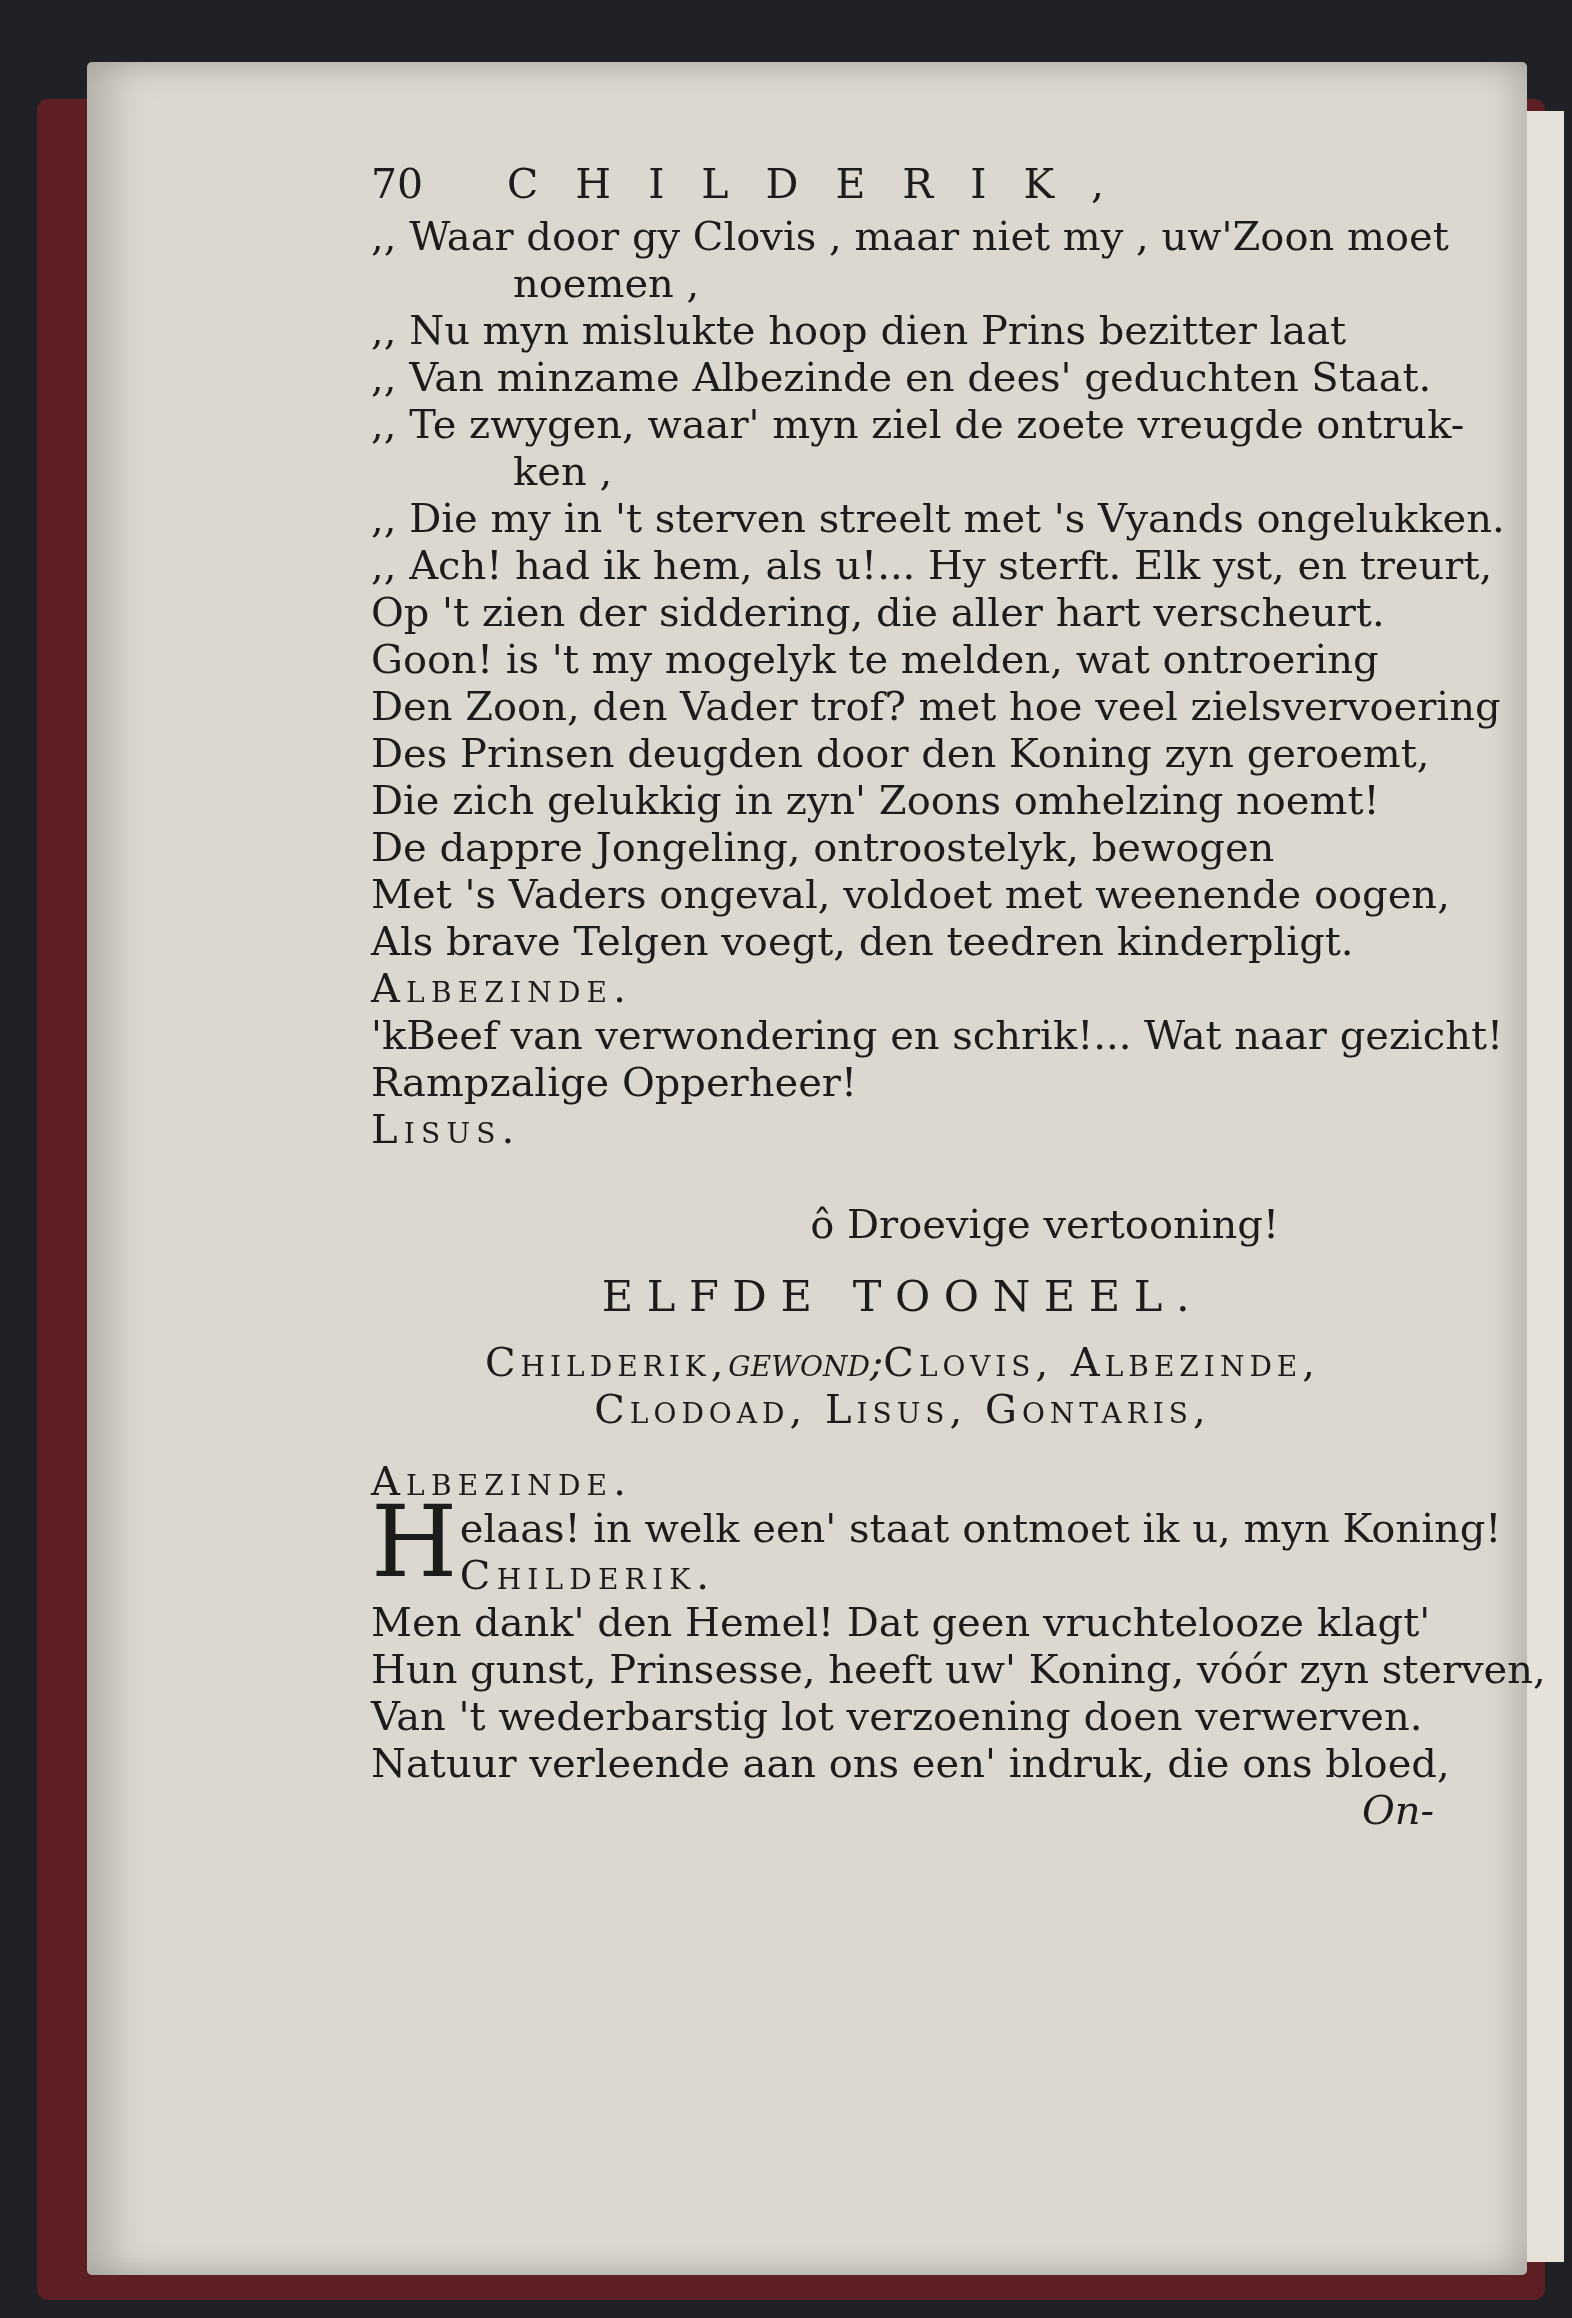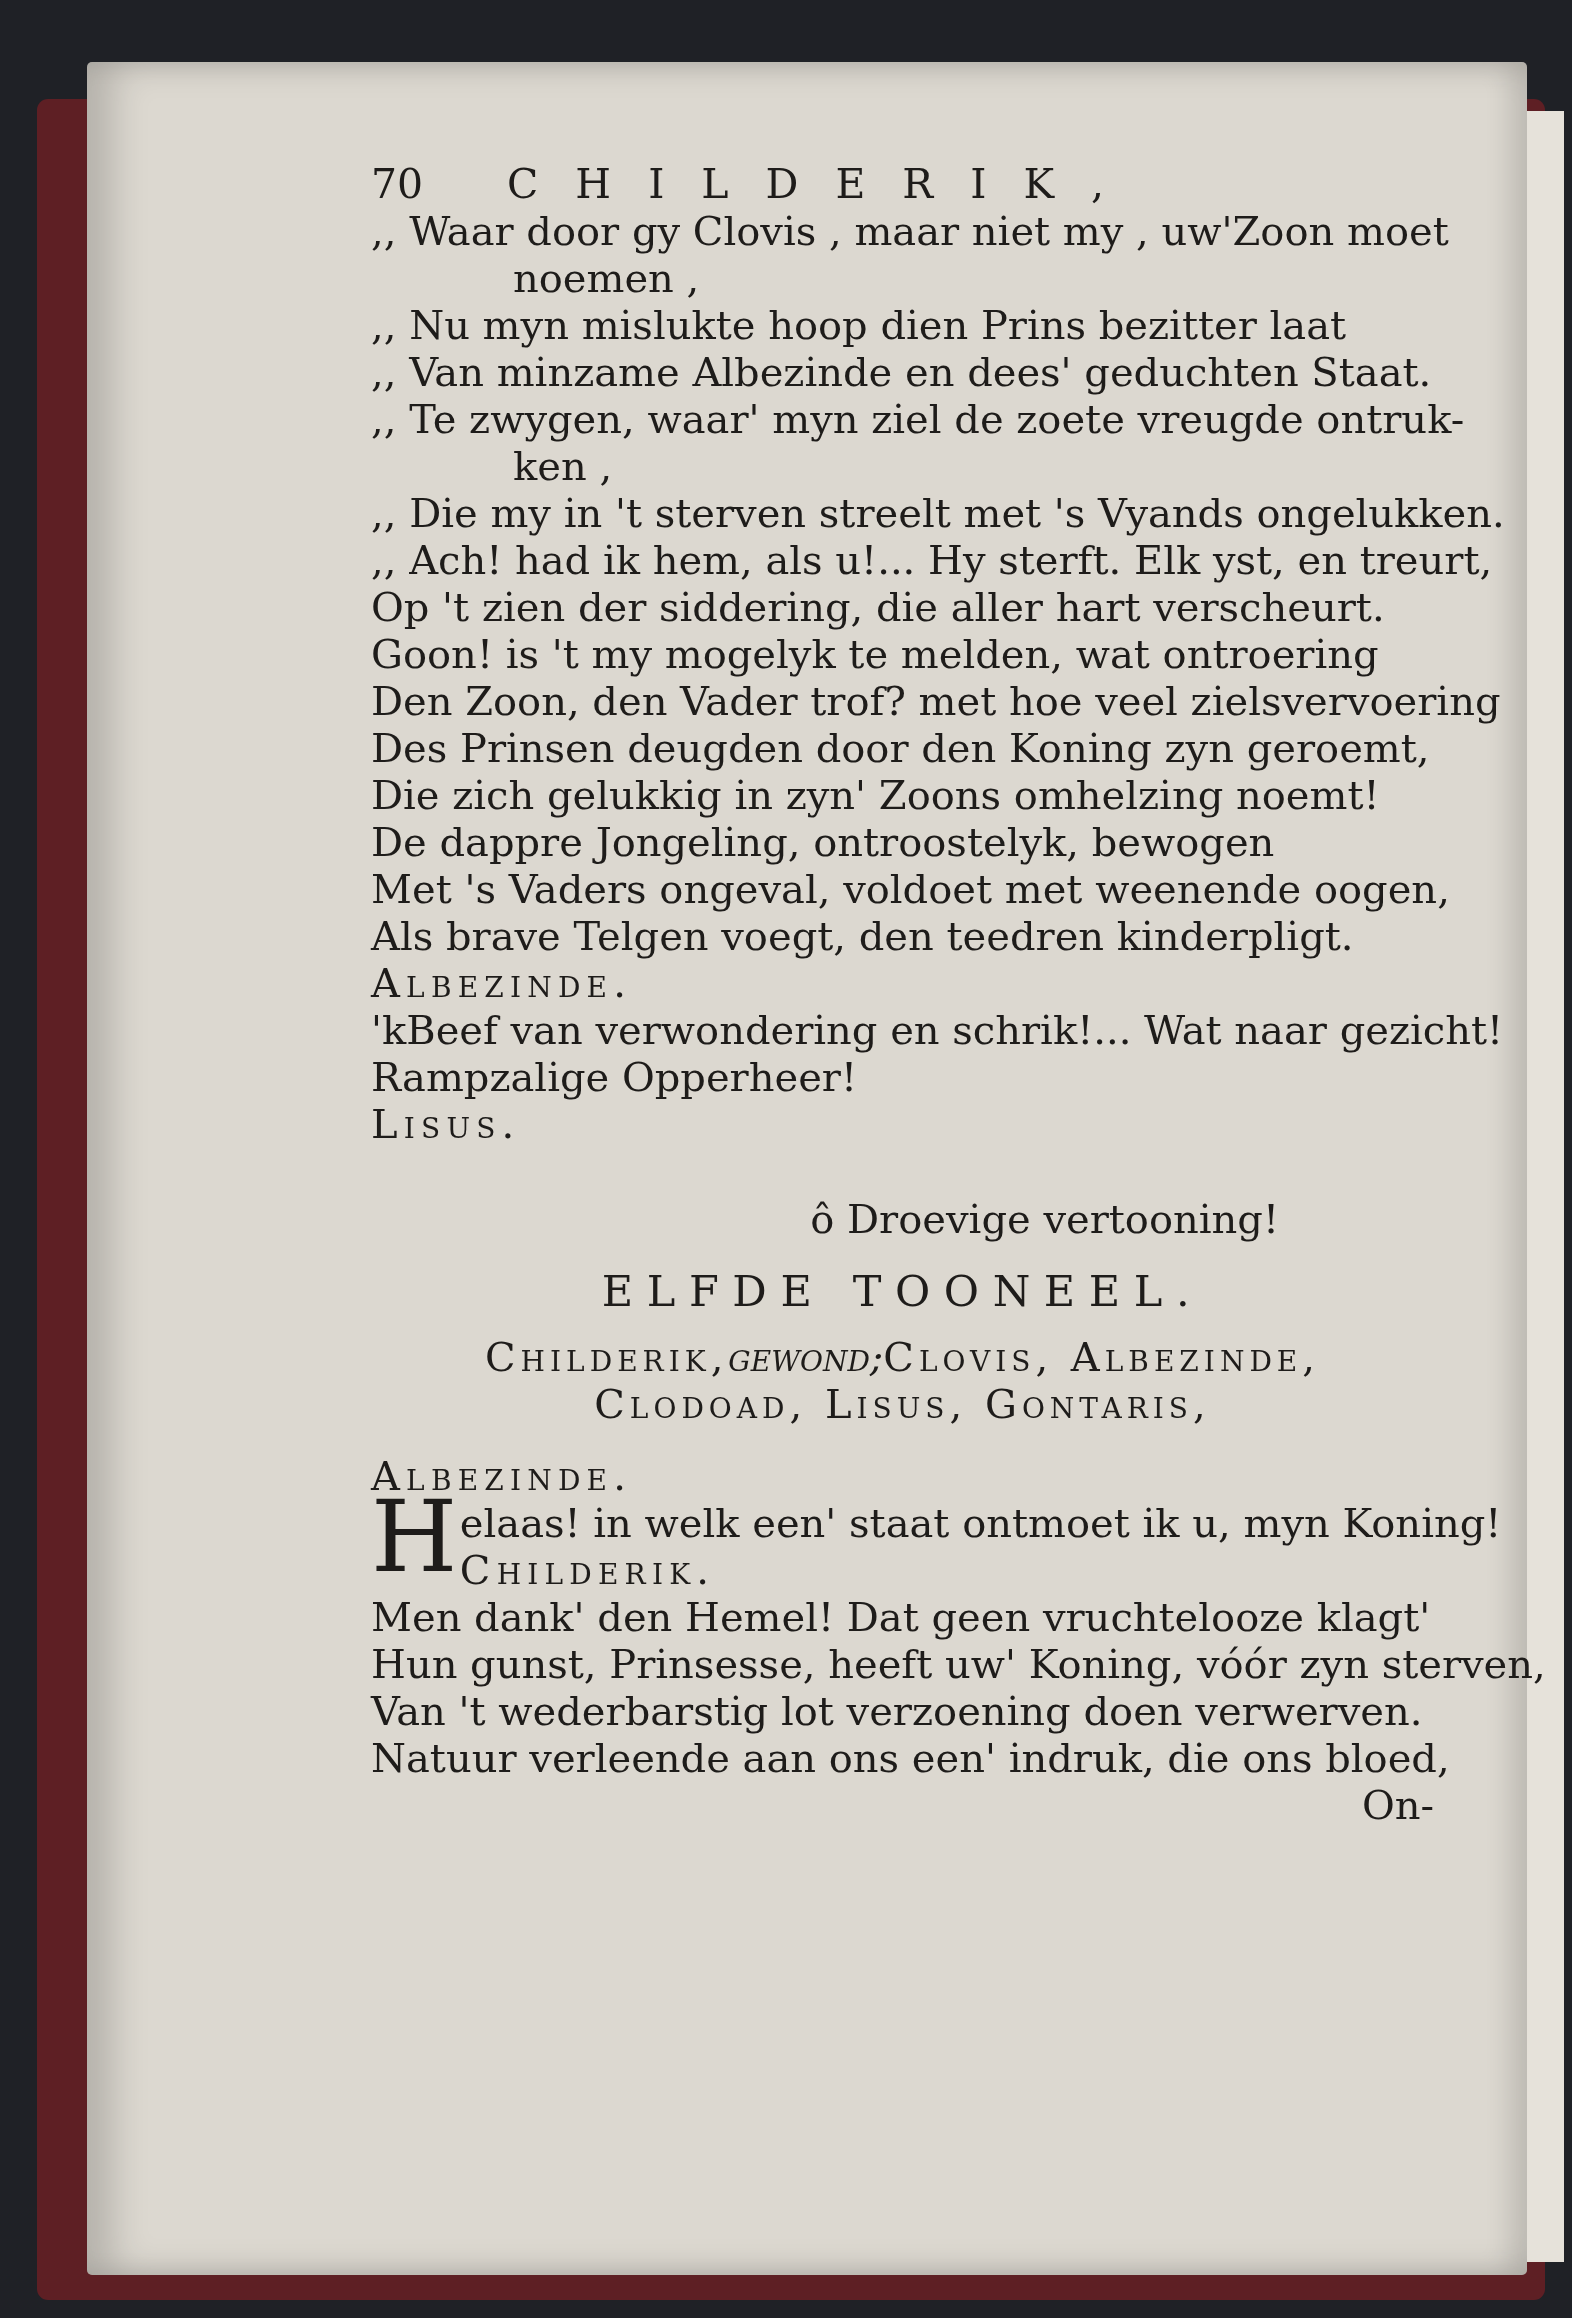--- a/index.html
+++ b/index.html
@@ -3,31 +3,31 @@
 <meta charset="utf-8">
 <style>
   html,body{margin:0;padding:0;}
   body{width:1573px;height:2319px;background:#1f2126;position:relative;overflow:hidden;font-family:"DejaVu Serif",serif;}
   .cover{position:absolute;left:37px;top:99px;width:1508px;height:2201px;background:#5e1f24;border-radius:11px;}
   .right-page{position:absolute;left:1490px;top:111px;width:74px;height:2151px;background:#e6e2da;}
   .page{position:absolute;left:87px;top:62px;width:1440px;height:2213px;background:#dcd8d0;border-radius:5px;
     box-shadow:inset 25px 0 37px rgba(0,0,0,0.18), inset -18.5px 0 25px rgba(0,0,0,0.12);}
   .text{position:absolute;left:371px;top:161px;width:1063px;color:#1e1c1a;font-size:40px;line-height:47px;}
   .row{white-space:nowrap;}
-  .header{display:flex;align-items:flex-end;font-size:41px;}
+  .header{display:flex;align-items:flex-end;font-size:41px;margin-bottom:5px;}
   .pagenum{width:136px;}
   .runhead{letter-spacing:37px;}
   .cont{padding-left:142px;}
   .speaker{text-align:left;font-variant:small-caps;letter-spacing:6.2px;}
   .right{text-align:right;padding-right:155px;margin-top:48px;}
   .scene{text-align:center;letter-spacing:13.6px;font-size:43px;margin:25px 0 19px;}
   .cast{text-align:center;font-variant:small-caps;letter-spacing:5px;}
   .cast i{letter-spacing:0;}
   .dropcap{font-size:99px;line-height:74px;float:left;margin-right:2.5px;}
-  .catch{text-align:right;}
+  .catch{text-align:right;font-style:italic;}
   .gap{height:25px;}
 </style>
 </head>
 <body>
 
 <div class="cover"></div>
 <div class="right-page"></div>
 <div class="page"></div>
 
 <div class="text">

